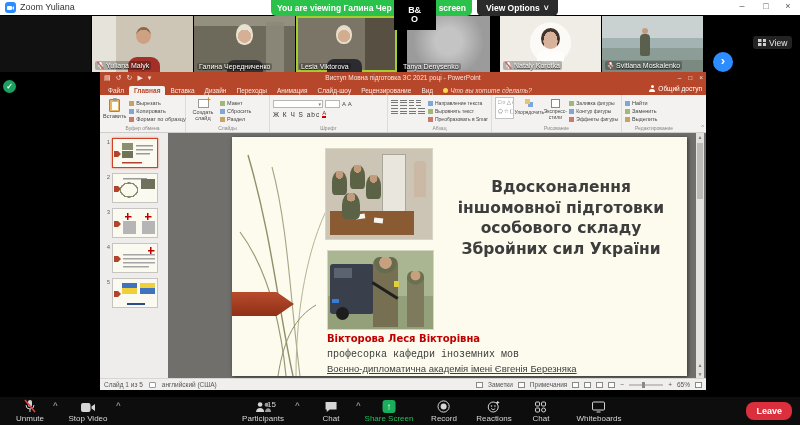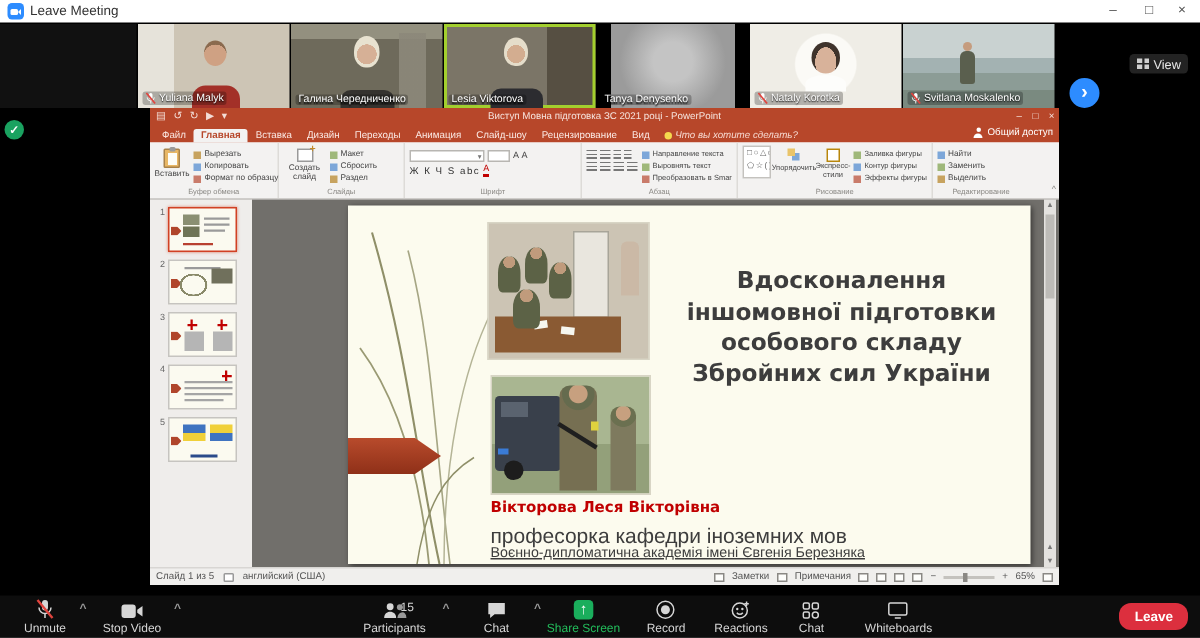--- a/index.html
+++ b/index.html
@@ -126,21 +126,21 @@
   #photo2 .truck { position:absolute; left:2px; top:13px; width:44px; height:50px; background:#39404b; border-radius:3px; }
   #photo2 .wind { position:absolute; left:6px; top:17px; width:18px; height:10px; background:#5a636f; }
   #photo2 .light { position:absolute; left:4px; top:48px; width:7px; height:4px; background:#3a7bd5; }
   #photo2 .wheel { position:absolute; left:8px; top:56px; width:13px; height:13px; border-radius:50%; background:#1d1d1d; }
   #photo2 .s1 { position:absolute; left:45px; top:6px; width:25px; height:70px; border-radius:7px 7px 0 0; background:radial-gradient(circle at 50% 8%,#c7a07f 0 9%,#656b4e 10% 16%,#766f52 17%); }
   #photo2 .band { position:absolute; left:66px; top:30px; width:5px; height:6px; background:#e0d23e; }
   #photo2 .gun { position:absolute; left:42px; top:38px; width:30px; height:3px; background:#1f1f1f; transform:rotate(32deg); }
   #photo2 .s2 { position:absolute; left:79px; top:20px; width:17px; height:56px; border-radius:6px 6px 0 0; background:radial-gradient(circle at 50% 8%,#c7a07f 0 9%,#6b7050 10% 17%,#7e7a5e 18%); }
   #slide-title { position:absolute; left:205px; top:40px; width:248px; text-align:center; font-family:"DejaVu Sans",sans-serif; font-weight:bold; font-size:15.5px; line-height:1.33; color:#3d3d3d; }
   #slide-author { position:absolute; left:95px; top:196px; font-family:"DejaVu Sans",sans-serif; font-weight:bold; font-size:10px; color:#C00000; }
-  #slide-role { position:absolute; left:95px; top:212px; font-size:14px; color:#3d3d3d; }
+  #slide-role { position:absolute; left:95px; top:212px; font-size:10px; color:#3d3d3d;font-family:Liberation Mono, monospace; }
   #slide-inst { position:absolute; left:95px; top:226px; font-size:9.5px; color:#3d3d3d;text-decoration:underline; }
 
   
   #vscroll { position:absolute; right:2px; top:0; width:8px; height:245px; background:#e4e2df; }
   #vscroll .sthumb { position:absolute; left:1px; top:10px; width:6px; height:56px; background:#bdbbb7; }
   #vscroll .sarr { position:absolute; left:0; width:8px; font-size:5px; color:#777; text-align:center; }
 
   
   #ppt-status { position:absolute; left:0; top:306px; width:100%; height:12px; background:#f0efed; border-top:1px solid #d8d6d3; display:flex; align-items:center; font-size:6.5px; color:#555; gap:6px; padding:0 4px; white-space:nowrap; }
   .spell-ic { width:7px; height:6px; background:#fff; border:1px solid #999; border-radius:1px; }
@@ -159,26 +159,38 @@
   #leavebtn { position:absolute; right:8px; top:5px; height:18px; padding:0 10px; background:#dc2f3e; color:#fff; border-radius:8px; font-size:9px; font-weight:bold; display:flex; align-items:center; }
   #pcount { font-size:8px; color:#d6d6d6; position:absolute; left:12px; top:1px; }
 </style>
 </head>
 <body>
 
 <div id="screen">
 
   <div id="titlebar">
     <div class="zoom-app-icon"></div>
-    <span id="app-title">Leave Meeting</span>
+    <span id="app-title">Zoom Yuliana</span>
     <span class="winctl" style="right:48px;">–</span>
     <span class="winctl" style="right:24px;">□</span>
     <span class="winctl" style="right:2px;">×</span>
   </div>
 
+  <div id="banner">
+    <div class="banner-seg first">You are viewing Галина Чер</div>
+    <div id="bo-box">
+      <span>B&amp;</span>
+      <span>O</span>
+    </div>
+    <div class="banner-seg last">screen</div>
+    <div id="view-options">
+      <span>View Options</span>
+      <span>˅</span>
+    </div>
+  </div>
 
   <div id="videostrip">
     <div class="vtile" style="left:0;width:91px;"></div>
 
     <div class="vtile v1" style="left:92px;width:101px;">
       <span class="vname">
         <svg class="micmuted" viewBox="0 0 12 14">
             <rect x="4" y="1" width="4" height="7" rx="2" fill="#fff"></rect>
             <path d="M2 6a4 4 0 0 0 8 0" fill="none" stroke="#fff"></path>
             <line x1="6" y1="10" x2="6" y2="13" stroke="#fff"></line>

